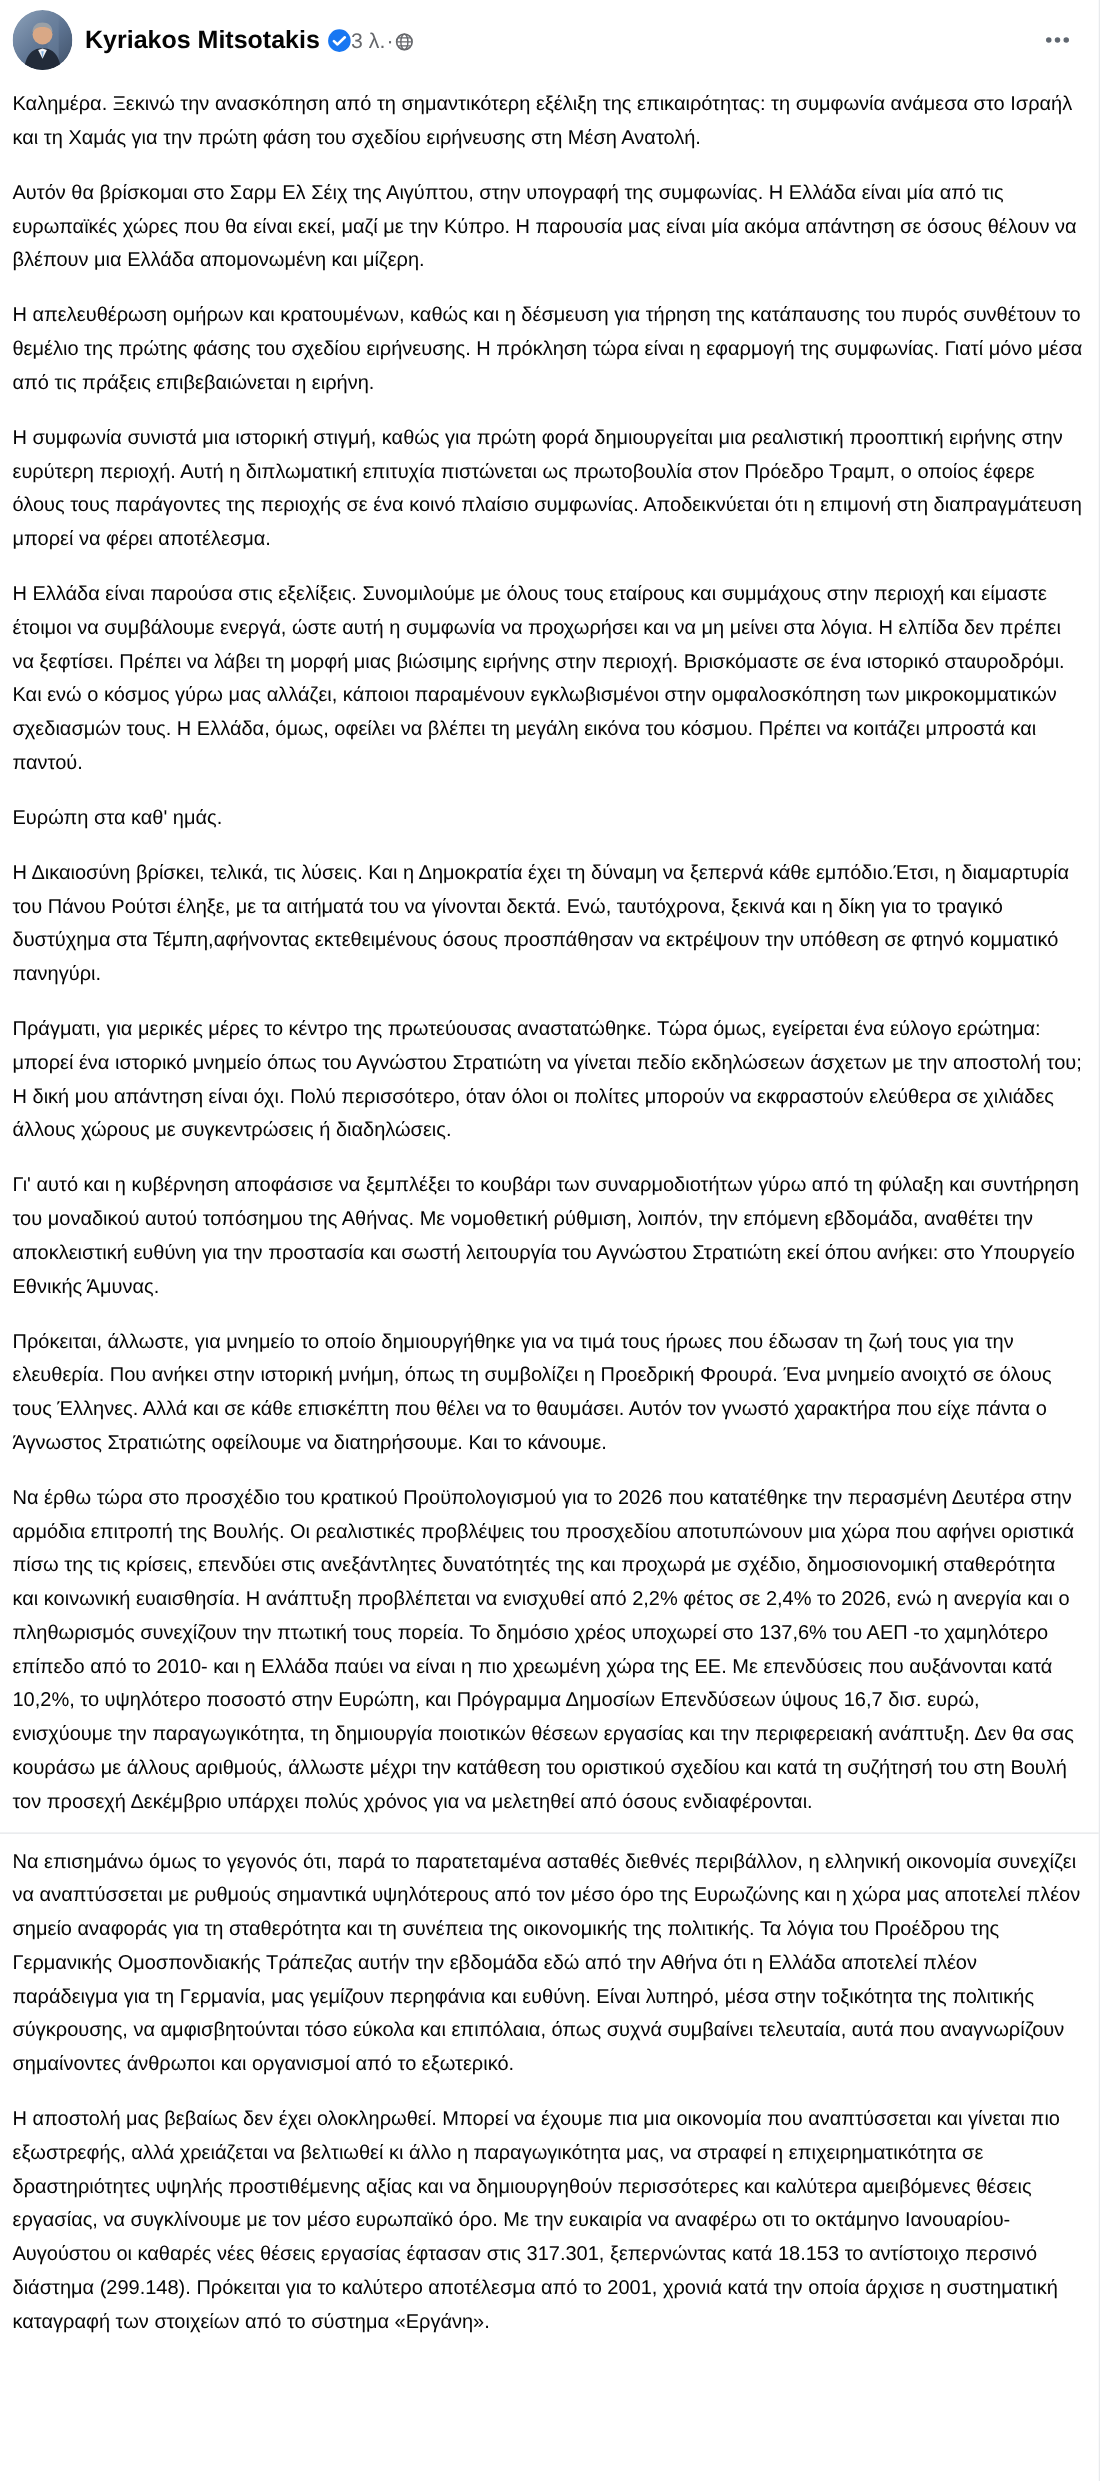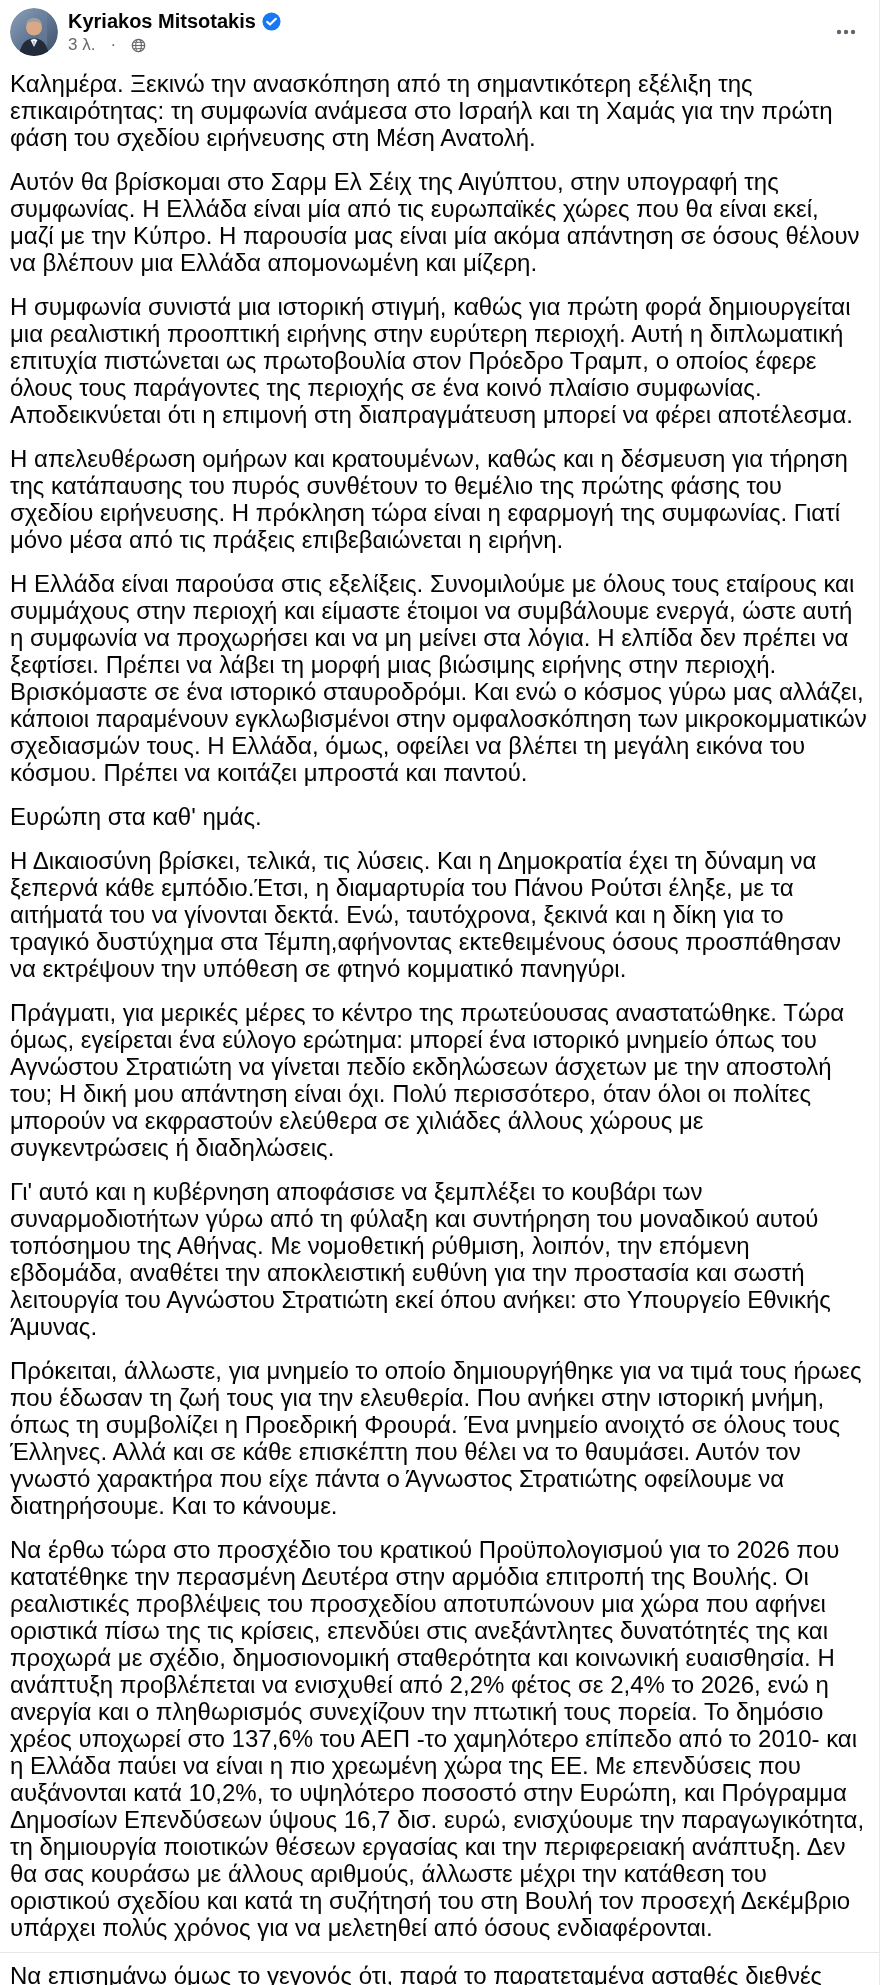--- a/index.html
+++ b/index.html
@@ -32,21 +32,21 @@
     border-radius: 50%;
     overflow: hidden;
     flex: 0 0 48px;
     cursor: pointer;
     box-shadow: 0 0 0 1px rgba(0,0,0,.08) inset;
   }
   .avatar-wrap svg { display: block; }
   .header-text {
     margin-left: 10px;
     display: flex;
-    flex-direction: column;
+    flex-direction: row;
     justify-content: center;
     min-height: 48px;
   }
   .author-row {
     display: flex;
     align-items: center;
     gap: 6px;
   }
   .author-name {
     font-size: 20px;
@@ -56,21 +56,21 @@
     cursor: pointer;
   }
   .verified-badge {
     width: 19px;
     height: 19px;
     display: inline-block;
   }
   .meta-row {
     display: flex;
     align-items: center;
-    gap: 15px;
+    gap: 1px;
     color: #65676B;
     font-size: 17px;
     line-height: 20px;
     margin-top: 2px;
   }
   .meta-row .timestamp { cursor: pointer; }
   .globe-icon { width: 15px; height: 15px; display: inline-block; margin-top: 1px; }
   .more-btn {
     margin-left: auto;
     align-self: center;
@@ -80,21 +80,21 @@
     margin-right: 2px;
     border-radius: 50%;
     cursor: pointer;
     line-height: 0;
   }
   .post-body {
     margin-top: 14px;
   }
   .post-paragraph {
     margin: 0 0 17px 0;
-    font-size: 24px;
+    font-size: 16px;
     line-height: 27px;
     color: #050505;
     letter-spacing: 0;
     white-space: pre-wrap;
   }
   .post-paragraph:last-child { margin-bottom: 0; }
   .text-divider {
     border: none;
     border-top: 1px solid #e4e6e9;
     margin: -6px -12px 9px -10px;
@@ -159,22 +159,22 @@
         <circle cx="11" cy="11" r="2.2" fill="#606770"></circle>
         <circle cx="18" cy="11" r="2.2" fill="#606770"></circle>
       </svg>
     </button>
 
   </div>
 
   <div class="post-body">
       <p class="post-paragraph">Καλημέρα. Ξεκινώ την ανασκόπηση από τη σημαντικότερη εξέλιξη της επικαιρότητας: τη συμφωνία ανάμεσα στο Ισραήλ και τη Χαμάς για την πρώτη φάση του σχεδίου ειρήνευσης στη Μέση Ανατολή.</p>
       <p class="post-paragraph">Αυτόν θα βρίσκομαι στο Σαρμ Ελ Σέιχ της Αιγύπτου, στην υπογραφή της συμφωνίας. Η Ελλάδα είναι μία από τις ευρωπαϊκές χώρες που θα είναι εκεί, μαζί με την Κύπρο. Η παρουσία μας είναι μία ακόμα απάντηση σε όσους θέλουν να βλέπουν μια Ελλάδα απομονωμένη και μίζερη.</p>
+      <p class="post-paragraph">Η απελευθέρωση ομήρων και κρατουμένων, καθώς και η δέσμευση για τήρηση της κατάπαυσης του πυρός συνθέτουν το θεμέλιο της πρώτης φάσης του σχεδίου ειρήνευσης. Η πρόκληση τώρα είναι η εφαρμογή της συμφωνίας. Γιατί μόνο μέσα από τις πράξεις επιβεβαιώνεται η ειρήνη.</p>
       <p class="post-paragraph">Η συμφωνία συνιστά μια ιστορική στιγμή, καθώς για πρώτη φορά δημιουργείται μια ρεαλιστική προοπτική ειρήνης στην ευρύτερη περιοχή. Αυτή η διπλωματική επιτυχία πιστώνεται ως πρωτοβουλία στον Πρόεδρο Τραμπ, ο οποίος έφερε όλους τους παράγοντες της περιοχής σε ένα κοινό πλαίσιο συμφωνίας. Αποδεικνύεται ότι η επιμονή στη διαπραγμάτευση μπορεί να φέρει αποτέλεσμα.</p>
-      <p class="post-paragraph">Η απελευθέρωση ομήρων και κρατουμένων, καθώς και η δέσμευση για τήρηση της κατάπαυσης του πυρός συνθέτουν το θεμέλιο της πρώτης φάσης του σχεδίου ειρήνευσης. Η πρόκληση τώρα είναι η εφαρμογή της συμφωνίας. Γιατί μόνο μέσα από τις πράξεις επιβεβαιώνεται η ειρήνη.</p>
       <p class="post-paragraph">Η Ελλάδα είναι παρούσα στις εξελίξεις. Συνομιλούμε με όλους τους εταίρους και συμμάχους στην περιοχή και είμαστε έτοιμοι να συμβάλουμε ενεργά, ώστε αυτή η συμφωνία να προχωρήσει και να μη μείνει στα λόγια. Η ελπίδα δεν πρέπει να ξεφτίσει. Πρέπει να λάβει τη μορφή μιας βιώσιμης ειρήνης στην περιοχή. Βρισκόμαστε σε ένα ιστορικό σταυροδρόμι. Και ενώ ο κόσμος γύρω μας αλλάζει, κάποιοι παραμένουν εγκλωβισμένοι στην ομφαλοσκόπηση των μικροκομματικών σχεδιασμών τους. Η Ελλάδα, όμως, οφείλει να βλέπει τη μεγάλη εικόνα του κόσμου. Πρέπει να κοιτάζει μπροστά και παντού.</p>
       <p class="post-paragraph">Ευρώπη στα καθ' ημάς.</p>
       <p class="post-paragraph">Η Δικαιοσύνη βρίσκει, τελικά, τις λύσεις. Και η Δημοκρατία έχει τη δύναμη να ξεπερνά κάθε εμπόδιο.Έτσι, η διαμαρτυρία του Πάνου Ρούτσι έληξε, με τα αιτήματά του να γίνονται δεκτά. Ενώ, ταυτόχρονα, ξεκινά και η δίκη για το τραγικό δυστύχημα στα Τέμπη,αφήνοντας εκτεθειμένους όσους προσπάθησαν να εκτρέψουν την υπόθεση σε φτηνό κομματικό πανηγύρι.</p>
       <p class="post-paragraph">Πράγματι, για μερικές μέρες το κέντρο της πρωτεύουσας αναστατώθηκε. Τώρα όμως, εγείρεται ένα εύλογο ερώτημα: μπορεί ένα ιστορικό μνημείο όπως του Αγνώστου Στρατιώτη να γίνεται πεδίο εκδηλώσεων άσχετων με την αποστολή του; Η δική μου απάντηση είναι όχι. Πολύ περισσότερο, όταν όλοι οι πολίτες μπορούν να εκφραστούν ελεύθερα σε χιλιάδες άλλους χώρους με συγκεντρώσεις ή διαδηλώσεις.</p>
       <p class="post-paragraph">Γι' αυτό και η κυβέρνηση αποφάσισε να ξεμπλέξει το κουβάρι των συναρμοδιοτήτων γύρω από τη φύλαξη και συντήρηση του μοναδικού αυτού τοπόσημου της Αθήνας. Με νομοθετική ρύθμιση, λοιπόν, την επόμενη εβδομάδα, αναθέτει την αποκλειστική ευθύνη για την προστασία και σωστή λειτουργία του Αγνώστου Στρατιώτη εκεί όπου ανήκει: στο Υπουργείο Εθνικής Άμυνας.</p>
       <p class="post-paragraph">Πρόκειται, άλλωστε, για μνημείο το οποίο δημιουργήθηκε για να τιμά τους ήρωες που έδωσαν τη ζωή τους για την ελευθερία. Που ανήκει στην ιστορική μνήμη, όπως τη συμβολίζει η Προεδρική Φρουρά. Ένα μνημείο ανοιχτό σε όλους τους Έλληνες. Αλλά και σε κάθε επισκέπτη που θέλει να το θαυμάσει. Αυτόν τον γνωστό χαρακτήρα που είχε πάντα ο Άγνωστος Στρατιώτης οφείλουμε να διατηρήσουμε. Και το κάνουμε.</p>
       <p class="post-paragraph">Να έρθω τώρα στο προσχέδιο του κρατικού Προϋπολογισμού για το 2026 που κατατέθηκε την περασμένη Δευτέρα στην αρμόδια επιτροπή της Βουλής. Οι ρεαλιστικές προβλέψεις του προσχεδίου αποτυπώνουν μια χώρα που αφήνει οριστικά πίσω της τις κρίσεις, επενδύει στις ανεξάντλητες δυνατότητές της και προχωρά με σχέδιο, δημοσιονομική σταθερότητα και κοινωνική ευαισθησία. Η ανάπτυξη προβλέπεται να ενισχυθεί από 2,2% φέτος σε 2,4% το 2026, ενώ η ανεργία και ο πληθωρισμός συνεχίζουν την πτωτική τους πορεία. Το δημόσιο χρέος υποχωρεί στο 137,6% του ΑΕΠ -το χαμηλότερο επίπεδο από το 2010- και η Ελλάδα παύει να είναι η πιο χρεωμένη χώρα της ΕΕ. Με επενδύσεις που αυξάνονται κατά 10,2%, το υψηλότερο ποσοστό στην Ευρώπη, και Πρόγραμμα Δημοσίων Επενδύσεων ύψους 16,7 δισ. ευρώ, ενισχύουμε την παραγωγικότητα, τη δημιουργία ποιοτικών θέσεων εργασίας και την περιφερειακή ανάπτυξη. Δεν θα σας κουράσω με άλλους αριθμούς, άλλωστε μέχρι την κατάθεση του οριστικού σχεδίου και κατά τη συζήτησή του στη Βουλή τον προσεχή Δεκέμβριο υπάρχει πολύς χρόνος για να μελετηθεί από όσους ενδιαφέρονται.</p>
       <div class="text-divider"></div>
       <p class="post-paragraph">Να επισημάνω όμως το γεγονός ότι, παρά το παρατεταμένα ασταθές διεθνές περιβάλλον, η ελληνική οικονομία συνεχίζει να αναπτύσσεται με ρυθμούς σημαντικά υψηλότερους από τον μέσο όρο της Ευρωζώνης και η χώρα μας αποτελεί πλέον σημείο αναφοράς για τη σταθερότητα και τη συνέπεια της οικονομικής της πολιτικής. Τα λόγια του Προέδρου της Γερμανικής Ομοσπονδιακής Τράπεζας αυτήν την εβδομάδα εδώ από την Αθήνα ότι η Ελλάδα αποτελεί πλέον παράδειγμα για τη Γερμανία, μας γεμίζουν περηφάνια και ευθύνη. Είναι λυπηρό, μέσα στην τοξικότητα της πολιτικής σύγκρουσης, να αμφισβητούνται τόσο εύκολα και επιπόλαια, όπως συχνά συμβαίνει τελευταία, αυτά που αναγνωρίζουν σημαίνοντες άνθρωποι και οργανισμοί από το εξωτερικό.</p>
       <p class="post-paragraph">Η αποστολή μας βεβαίως δεν έχει ολοκληρωθεί. Μπορεί να έχουμε πια μια οικονομία που αναπτύσσεται και γίνεται πιο εξωστρεφής, αλλά χρειάζεται να βελτιωθεί κι άλλο η παραγωγικότητα μας, να στραφεί η επιχειρηματικότητα σε δραστηριότητες υψηλής προστιθέμενης αξίας και να δημιουργηθούν περισσότερες και καλύτερα αμειβόμενες θέσεις εργασίας, να συγκλίνουμε με τον μέσο ευρωπαϊκό όρο. Με την ευκαιρία να αναφέρω οτι το οκτάμηνο Ιανουαρίου-Αυγούστου οι καθαρές νέες θέσεις εργασίας έφτασαν στις 317.301, ξεπερνώντας κατά 18.153 το αντίστοιχο περσινό διάστημα (299.148). Πρόκειται για το καλύτερο αποτέλεσμα από το 2001, χρονιά κατά την οποία άρχισε η συστηματική καταγραφή των στοιχείων από το σύστημα «Εργάνη».</p>

